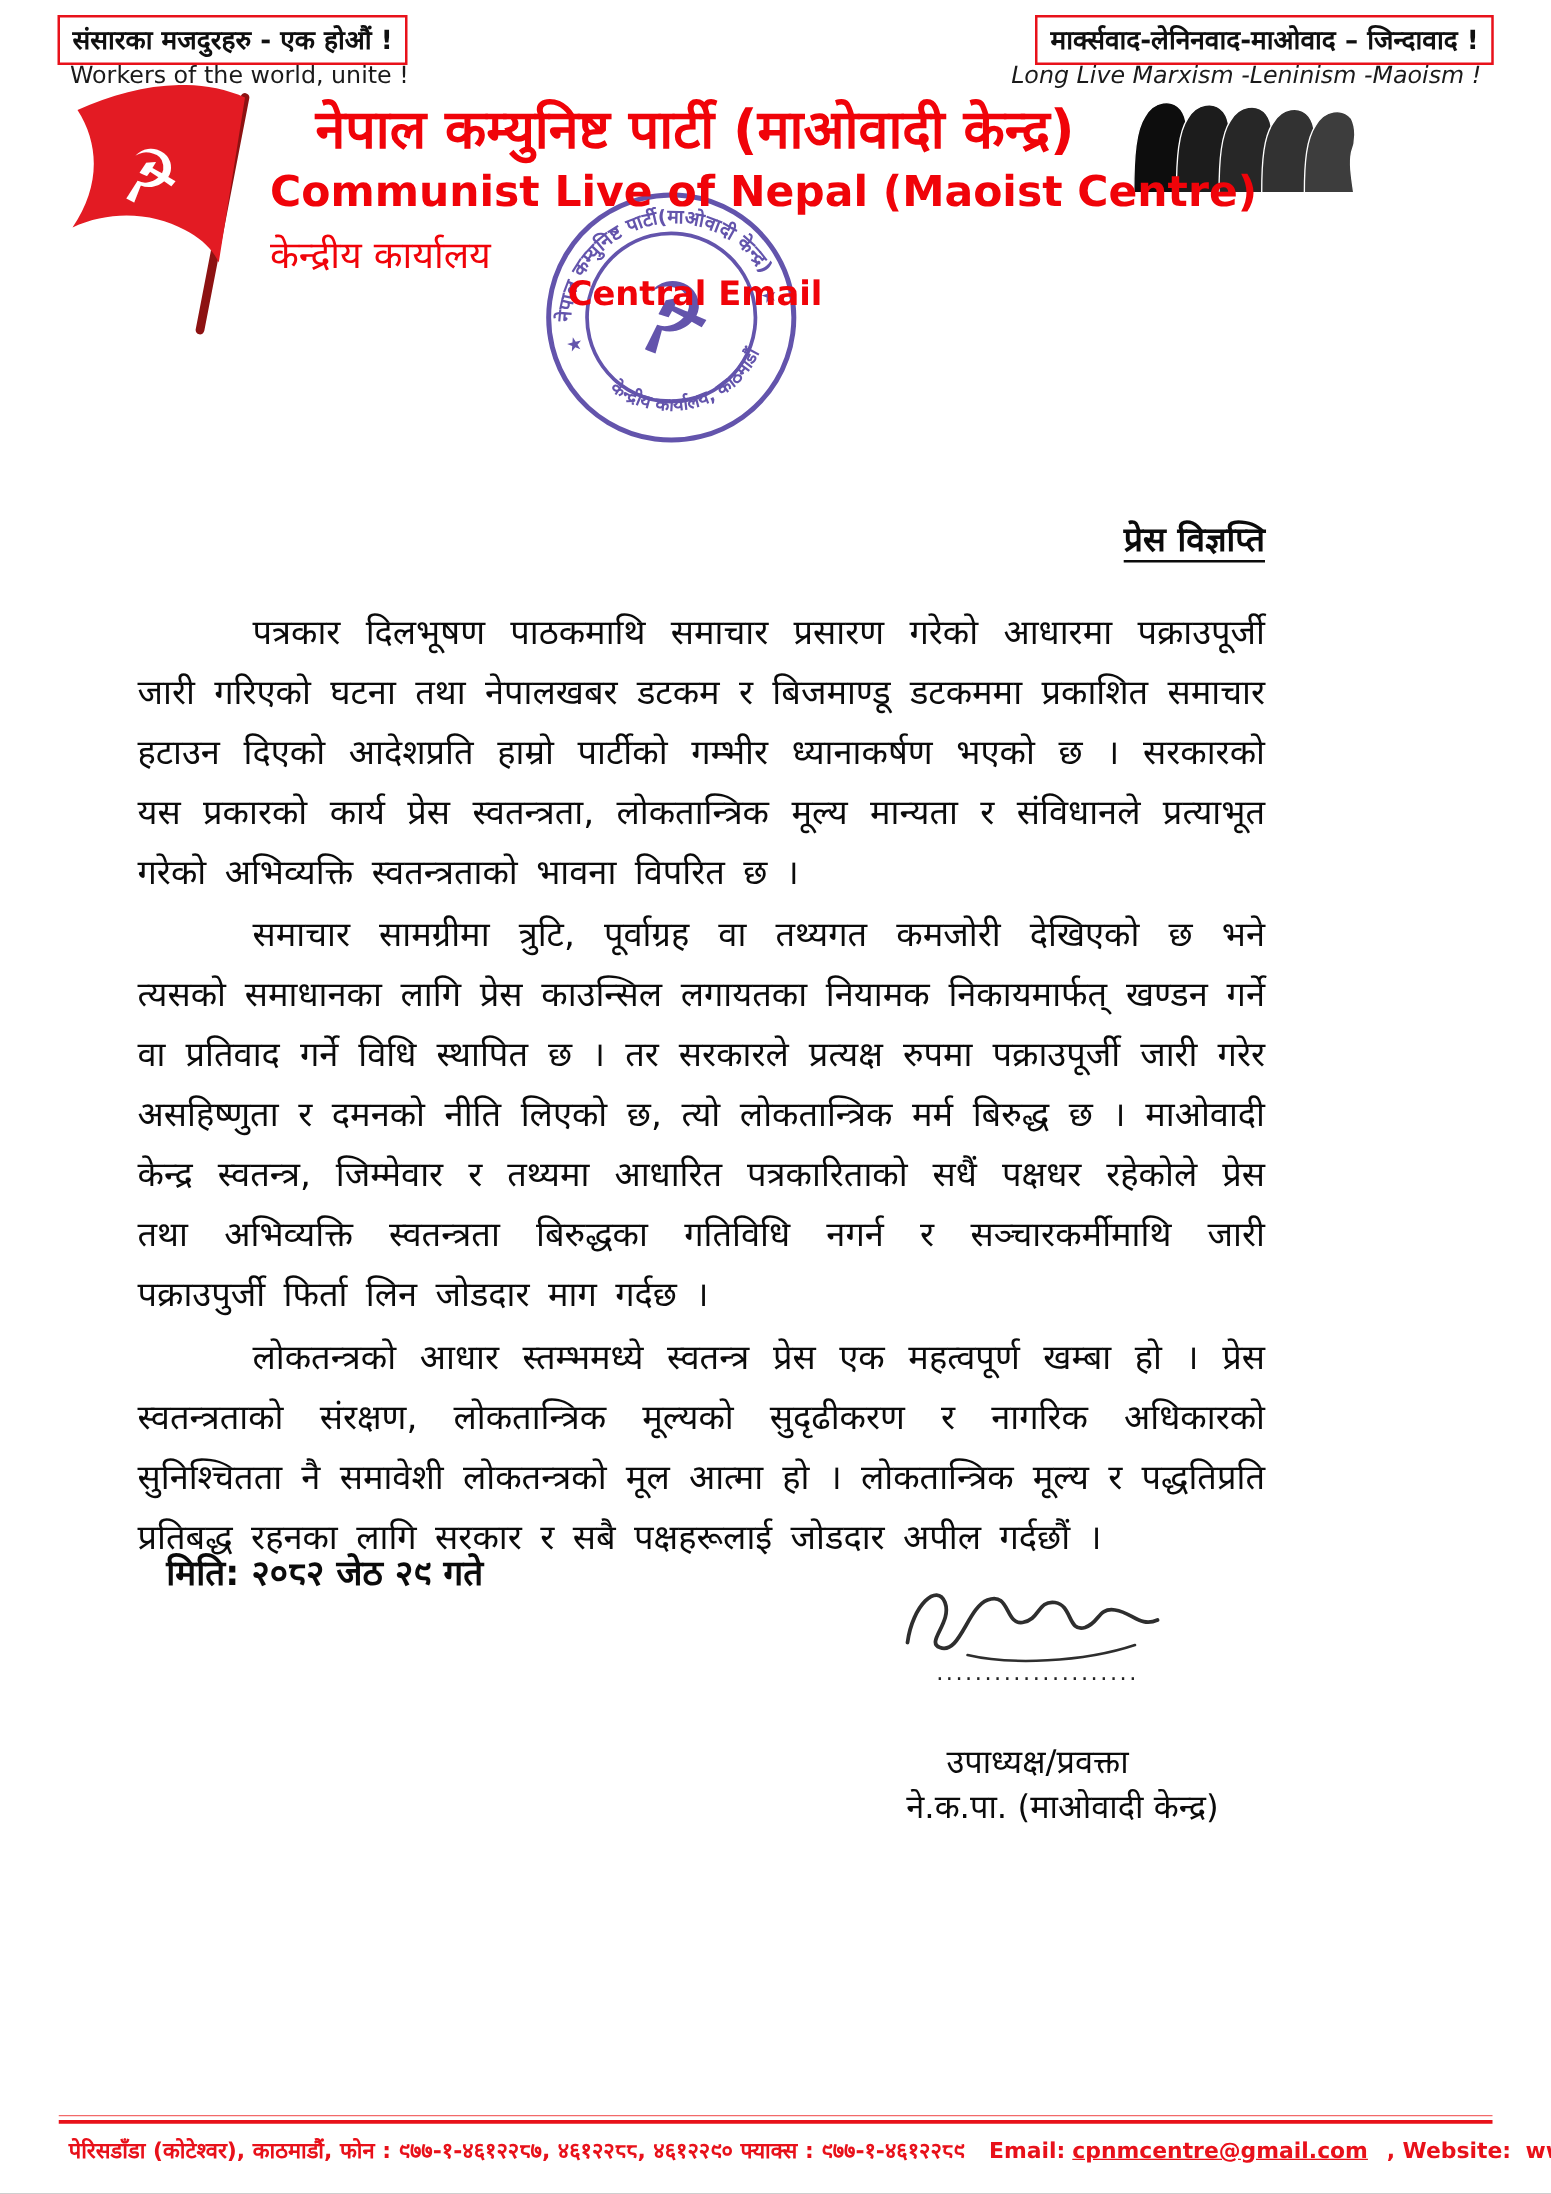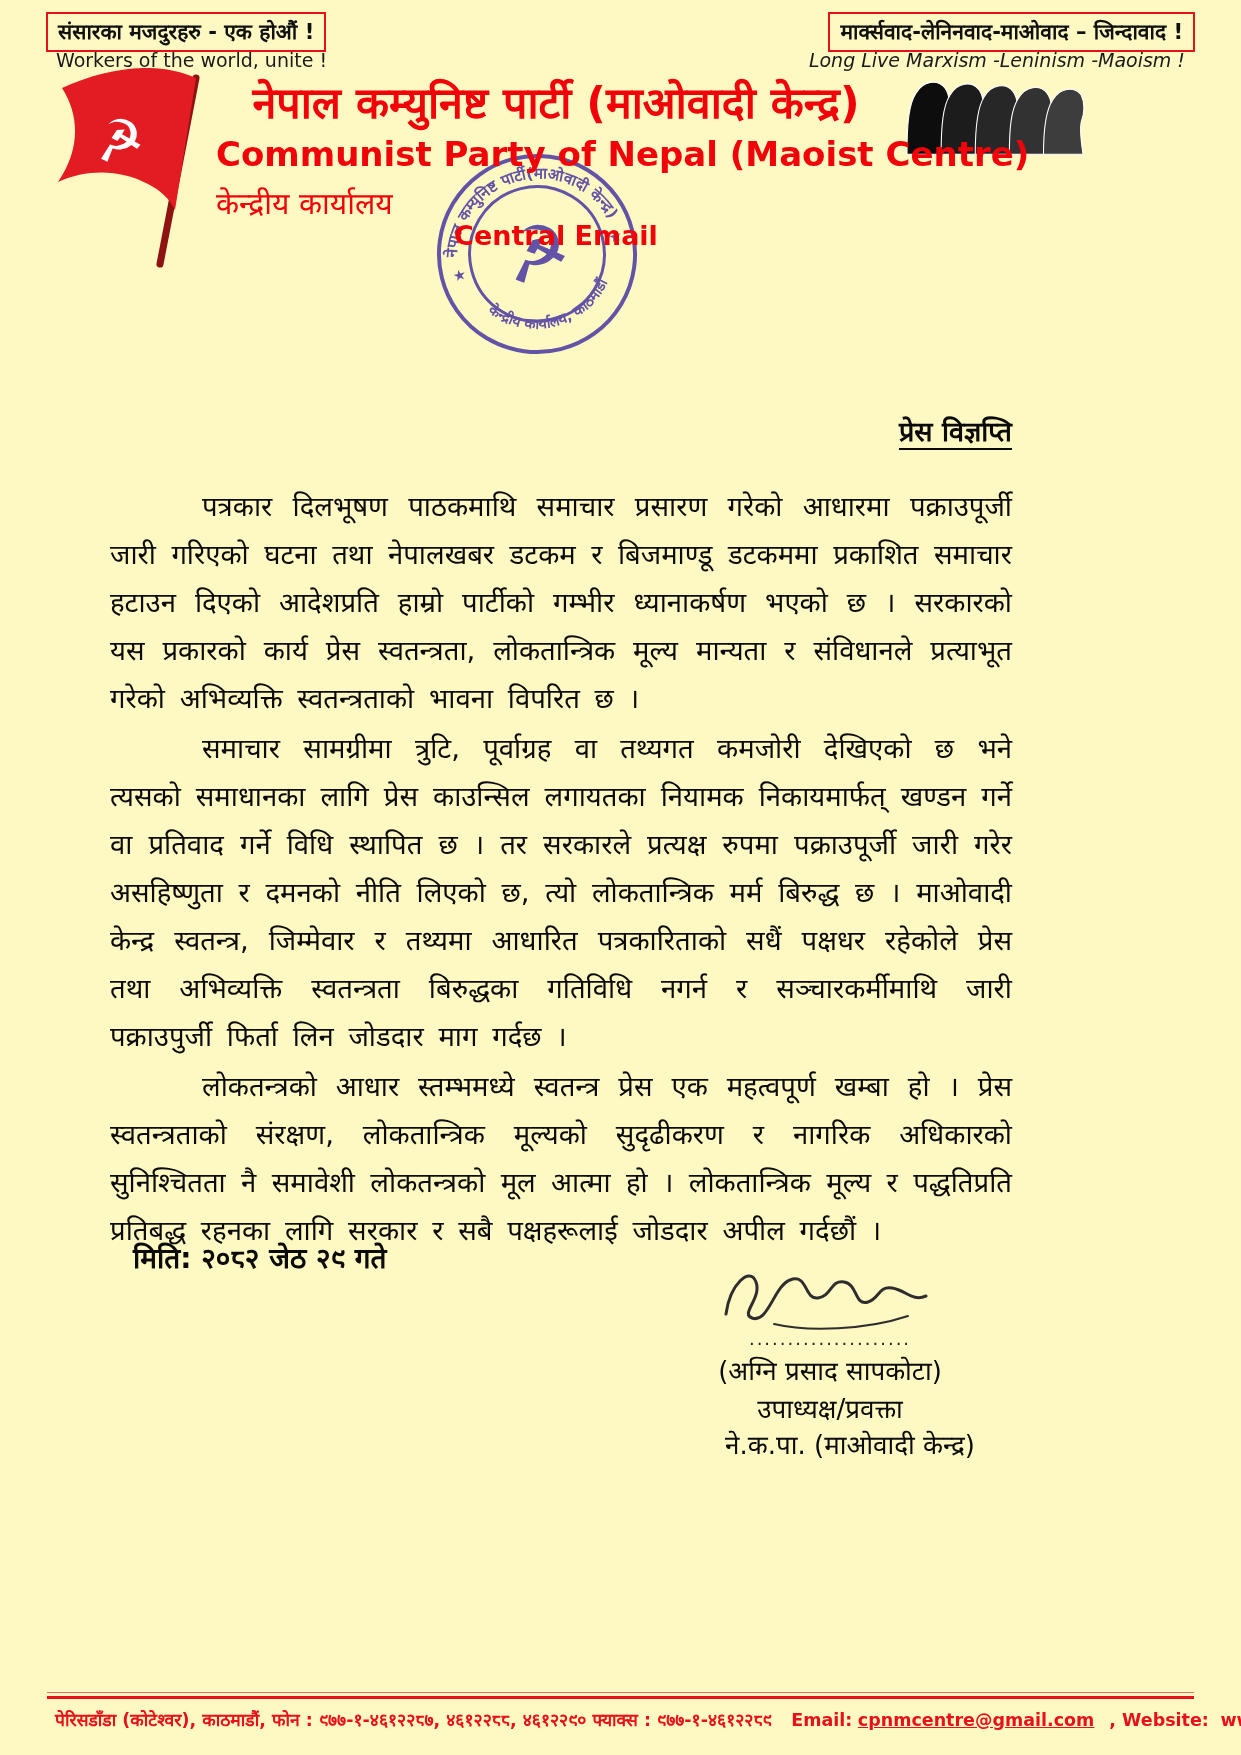--- a/index.html
+++ b/index.html
@@ -1,19 +1,19 @@
 <!DOCTYPE html>
 <html lang="ne"><head>
 <meta charset="utf-8">
 <style>
   html,body{margin:0;padding:0;background:#888;}
   .page{
     position:relative;
     width:1241px;height:1755px;
-    background:#fef9c3;
+    background:#ffffff;
     font-family:"DejaVu Sans","Liberation Sans",sans-serif;
     color:#111;
     overflow:hidden;
   }
   
   .slogan-box{
     position:absolute;top:12px;
     border:2px solid #e8111a;
     padding:3px 10px 5px 10px;
     font-size:21px;font-weight:bold;color:#101010;
@@ -115,21 +115,21 @@
 
   <div class="flag-wrap">
     <svg width="172" height="200" viewBox="0 0 172 200" aria-hidden="true">
       <line x1="152" y1="10" x2="116" y2="196" stroke="#8d1212" stroke-width="7" stroke-linecap="round"></line>
       <path d="M152,10 C112,-8 62,0 18,20 C36,48 36,82 14,114 C44,100 78,102 104,116 C116,122 126,131 131,142 L152,10 Z" fill="#e31b23"></path>
       <text x="76" y="92" font-size="56" fill="#ffffff" text-anchor="middle" transform="rotate(-8 76 78)">☭</text>
     </svg>
   </div>
 
   <div class="party-np">नेपाल कम्युनिष्ट पार्टी (माओवादी केन्द्र)</div>
-  <div class="party-en">Communist Party of Nepal (Maoist Centre)</div>
+  <div class="party-en">Communist Live of Nepal (Maoist Centre)</div>
   <div class="office-np">केन्द्रीय कार्यालय</div>
   <div class="office-en">Central Email</div>
 
   <div class="stamp">
     <svg width="208" height="208" viewBox="0 0 210 210" aria-hidden="true">
       <circle cx="105" cy="105" r="99" fill="none" stroke="#5646a5" stroke-width="4"></circle>
       <circle cx="105" cy="105" r="68" fill="none" stroke="#5646a5" stroke-width="3"></circle>
       <defs>
         <path id="stTop" d="M 22,112 A 83,83 0 1 1 188,112" fill="none"></path>
         <path id="stBottom" d="M 30,126 A 79,79 0 0 0 180,126" fill="none"></path>
@@ -168,21 +168,20 @@
 
   <div class="date-line">मिति: २०८२ जेठ २९ गते</div>
 
   <div class="sig-scribble">
     <svg width="220" height="80" viewBox="0 0 220 80" aria-hidden="true">
       <path d="M10,56 C14,26 34,8 40,24 C46,40 24,56 36,60 C52,66 58,28 74,22 C92,15 88,42 102,40 C116,38 114,22 128,24 C142,26 138,48 152,44 C164,40 162,28 176,30 C190,32 196,44 210,38" fill="none" stroke="#2e2e2e" stroke-width="3" stroke-linecap="round"></path>
       <path d="M58,66 C92,74 150,72 192,58" fill="none" stroke="#2e2e2e" stroke-width="2" stroke-linecap="round"></path>
     </svg>
   </div>
   <div class="sig-dots">.....................</div>
-  <div class="sig-name">(अग्नि प्रसाद सापकोटा)</div>
   <div class="sig-title">उपाध्यक्ष/प्रवक्ता</div>
   <div class="sig-party">ने.क.पा. (माओवादी केन्द्र)</div>
 
   <div class="footer-rule-thin"></div>
   <div class="footer-rule"></div>
   <div class="footer-line">
     <span class="addr">पेरिसडाँडा (कोटेश्वर), काठमाडौं, फोन : ९७७-१-४६१२२८७, ४६१२२८८, ४६१२२९० फ्याक्स : ९७७-१-४६१२२८९</span>
     <span class="lbl">Email:</span>
     <a>cpnmcentre@gmail.com</a><span class="site-lbl">, Website:</span>
     <span class="site">www.cpnmc.org</span>

